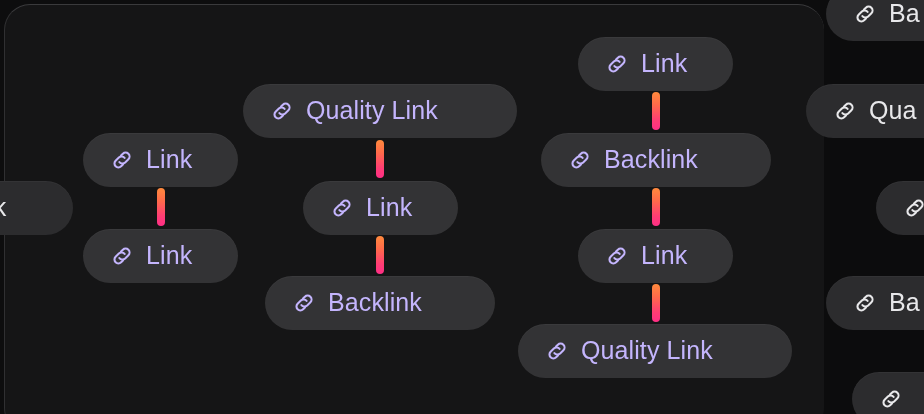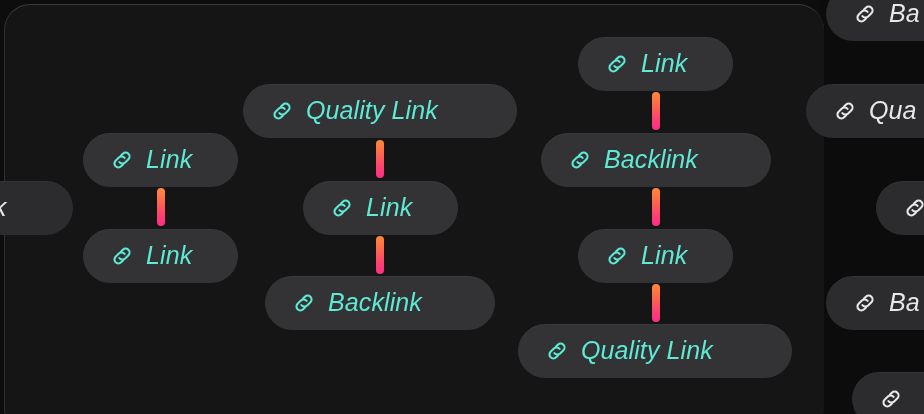--- a/index.html
+++ b/index.html
@@ -56,36 +56,35 @@
 
   .pill {
     position: absolute;
     display: flex;
     align-items: center;
     gap: 11px;
     height: 54px;
     padding: 0 26px;
     border-radius: 27px;
     background: #333335;
-    color: #5eead4;
+    color: #c4b5fd;
     font-size: 25px;
     letter-spacing: 0.1px;
     white-space: nowrap;
     box-sizing: border-box;
     box-shadow: 0 1px 0 rgba(255,255,255,0.035) inset;
   }
   .pill.dim {
     background: #2c2c2e;
     color: #e8e8ea;
   }
   .pill .label {
     line-height: 1;
     position: relative;
     top: -1px;
-    font-style: italic;
   }
   .pill .icon {
     width: 26px;
     height: 26px;
     flex: 0 0 26px;
     display: block;
   }
   .pill .icon svg { display:block; width:26px; height:26px; }
 
   

